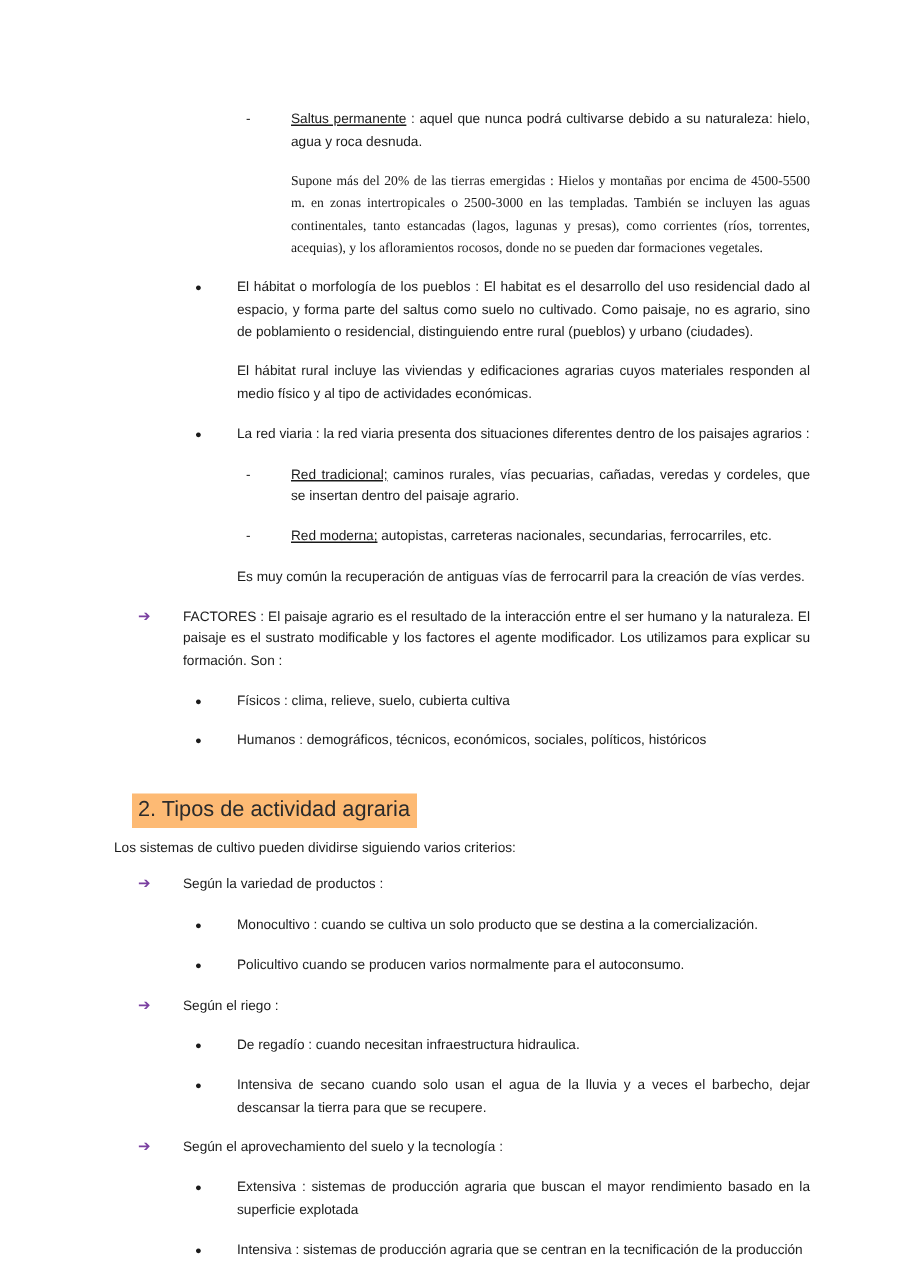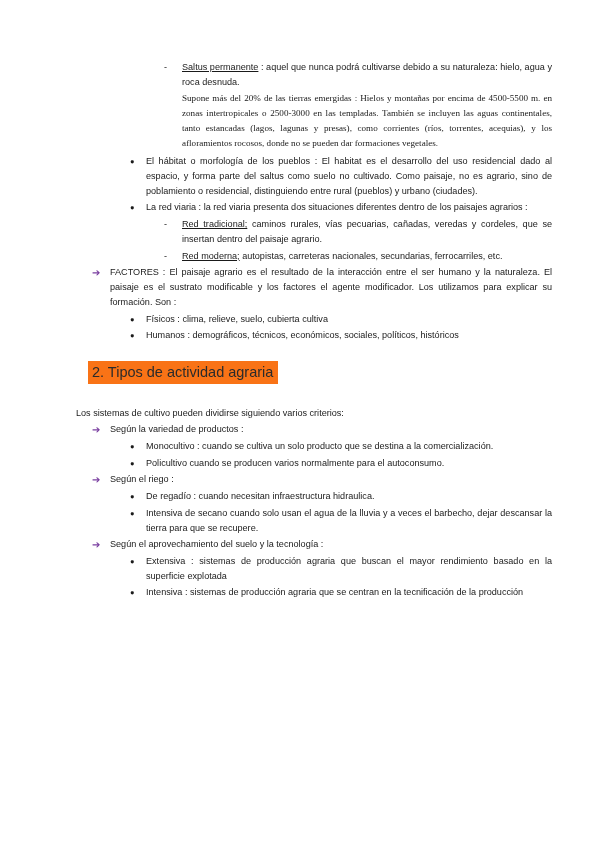--- a/index.html
+++ b/index.html
@@ -19,21 +19,21 @@
     width: 600px;
     height: 848px;
     box-sizing: border-box;
     padding: 60px 48px 20px 52px;
     position: relative;
   }
   p, li, div.txt {
     font-size: 9.1px;
     line-height: 1.62;
     text-align: justify;
-    margin: 0;
+    margin: 12px;
   }
   .lvl-dash {
     position: relative;
     margin-left: 112px;
     padding-left: 18px;
     margin-bottom: 2px;
   }
   .lvl-dash > .mk {
     position: absolute;
     left: 0;
@@ -71,28 +71,28 @@
   b, .bold {
     font-weight: normal;
   }
   .u {
     text-decoration: underline;
   }
   .heading {
     display: inline-block;
     font-size: 14.5px;
     line-height: 1.4;
-    background: #f97316;
+    background: #fdba74;
     color: #2b2b2b;
     padding: 1px 5px 2px 4px;
     margin: 16px 0 8px 36px;
     font-weight: normal;
   }
   .intro {
-    margin: 16px 0 4px 24px;
+    margin: 0 0 4px 24px;
     font-size: 9.1px;
   }
 </style>
 </head>
 <body>
 
 <div class="page">
 
   
   <div class="lvl-dash">
@@ -105,20 +105,23 @@
     <div class="txt">Supone más del 20% de las tierras emergidas : Hielos y montañas por encima de 4500-5500 m. en zonas intertropicales o 2500-3000 en las templadas. También se incluyen las aguas continentales, tanto estancadas (lagos, lagunas y presas), como corrientes (ríos, torrentes, acequias), y los afloramientos rocosos, donde no se pueden dar formaciones vegetales.</div>
   </div>
 
   
   <div class="lvl-bullet">
     <span class="mk">●</span>
     <div class="txt">
       <span class="bold">El hábitat o morfología de los pueblos</span><span> : El habitat es el desarrollo del uso residencial dado al espacio, y forma parte del saltus como suelo no cultivado. Como paisaje, no es agrario, sino de poblamiento o residencial, distinguiendo entre rural (pueblos) y urbano (ciudades).</span>
     </div>
   </div>
+  <div class="lvl-bullet" style="margin-bottom:4px;">
+    <div class="txt">El hábitat rural incluye las viviendas y edificaciones agrarias cuyos materiales responden al medio físico y al tipo de actividades económicas.</div>
+  </div>
 
   
   <div class="lvl-bullet">
     <span class="mk">●</span>
     <div class="txt">
       <span class="bold">La red viaria</span><span> : la red viaria presenta dos situaciones diferentes dentro de los paisajes agrarios :</span>
     </div>
   </div>
 
   <div class="lvl-dash">
@@ -128,20 +131,23 @@
     </div>
   </div>
 
   <div class="lvl-dash">
     <span class="mk">-</span>
     <div class="txt">
       <span class="u">Red moderna;</span><span> autopistas, carreteras nacionales, secundarias, ferrocarriles, etc.</span>
     </div>
   </div>
 
+  <div class="lvl-bullet" style="margin-bottom:6px;">
+    <div class="txt">Es muy común la recuperación de antiguas vías de ferrocarril para la creación de vías verdes.</div>
+  </div>
 
   
   <div class="lvl-arrow">
     <span class="mk">➔</span>
     <div class="txt">
       <span class="bold">FACTORES</span><span> : El paisaje agrario es el resultado de la interacción entre el ser humano y la naturaleza. El paisaje es el sustrato modificable y los factores el agente modificador. Los utilizamos para explicar su formación. Son :</span>
     </div>
   </div>
 
   <div class="lvl-bullet">

